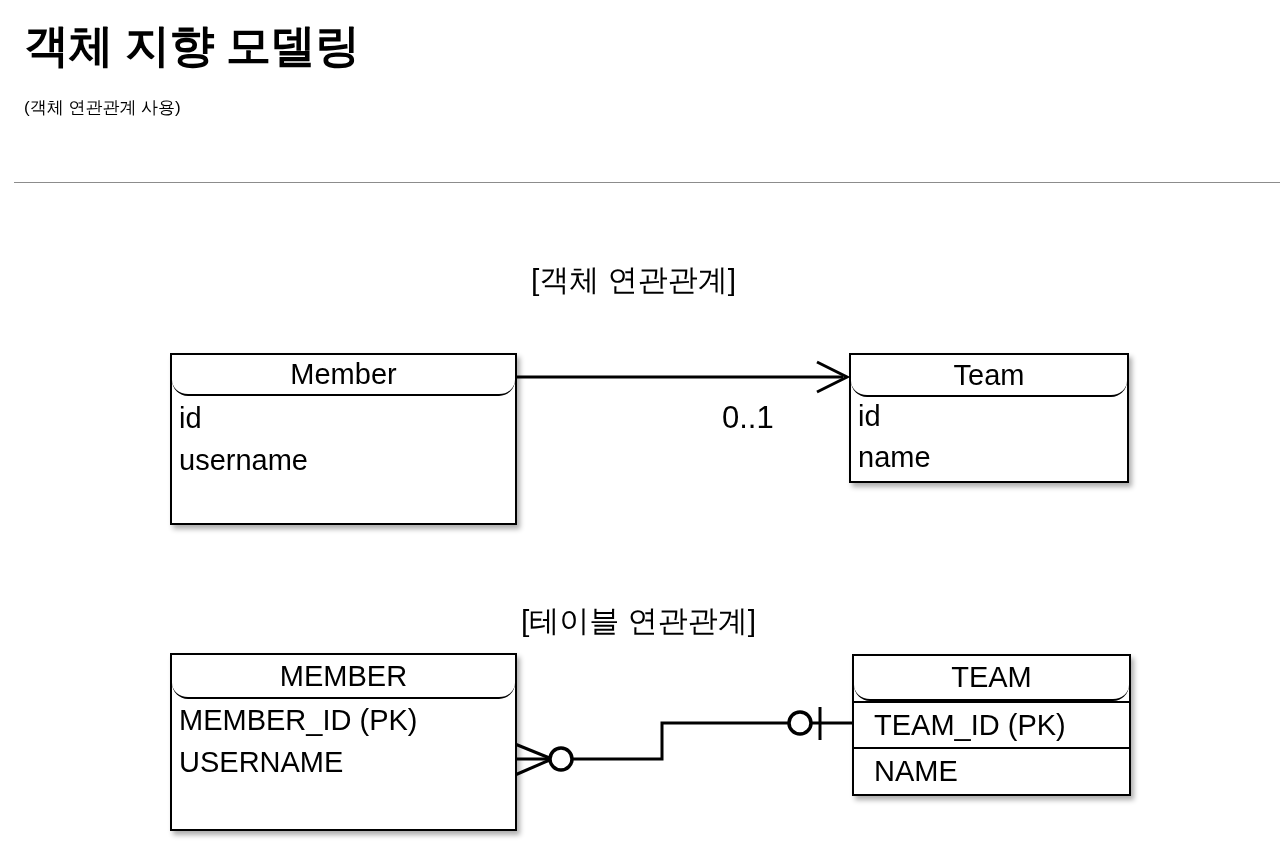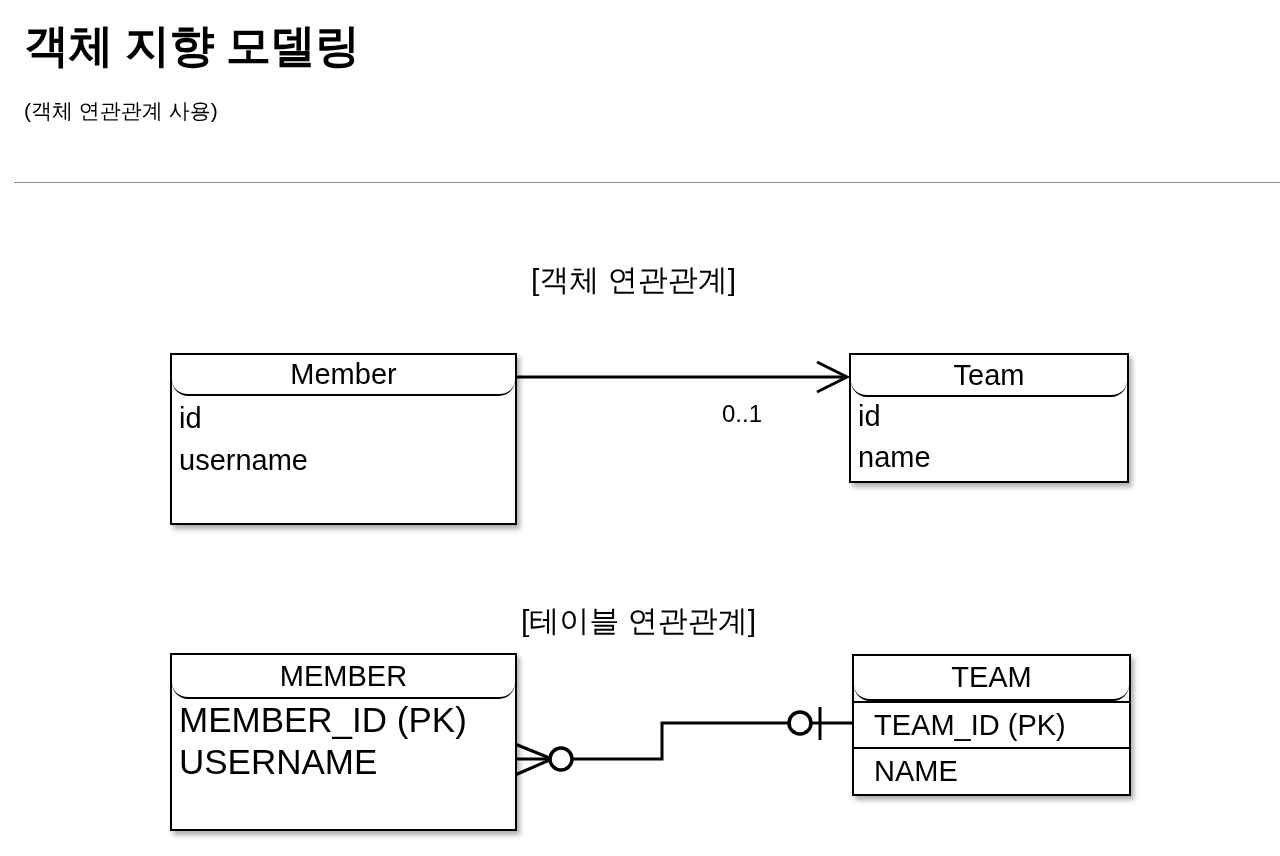--- a/index.html
+++ b/index.html
@@ -26,21 +26,21 @@
     font-size: 45px;
     font-weight: bold;
     letter-spacing: -0.5px;
     line-height: 1.15;
     white-space: nowrap;
   }
   #slide-subtitle {
     position: absolute;
     left: 24px;
     top: 98px;
-    font-size: 21px;
+    font-size: 17px;
     font-weight: normal;
     line-height: 1.2;
     white-space: nowrap;
     text-align: center;
   }
   #header-rule {
     position: absolute;
     left: 14px;
     top: 182px;
     width: 1266px;
@@ -113,21 +113,21 @@
 
   
   #box-member-tbl {
     left: 170px; top: 653px;
     width: 347px; height: 178px;
   }
   #box-member-tbl .entity-header {
     height: 44px; line-height: 42px; font-size: 29px;
   }
   #box-member-tbl .entity-row {
-    height: 44px; line-height: 42px; font-size: 35px;
+    height: 44px; line-height: 42px; font-size: 29px;
   }
   #box-member-tbl .row-fk { height: 45px; line-height: 44px; }
   #box-member-tbl .row-username { height: 42px; line-height: 38px; }
 
   
   #box-team-tbl {
     left: 852px; top: 654px;
     width: 279px; height: 142px;
   }
   #box-team-tbl .entity-header {
@@ -149,21 +149,21 @@
     stroke: #000000;
     stroke-width: 3;
     fill: none;
   }
   .conn-fill-none { fill: #ffffff; stroke: #000000; stroke-width: 3.5; }
 
   
   #multiplicity-01 {
     position: absolute;
     left: 722px; top: 400px;
-    font-size: 24px;
+    font-size: 31px;
     white-space: nowrap;
     z-index: 4;
   }
 </style>
 </head>
 <body>
 
 <div id="slide-title">객체 지향 모델링</div>
 
 <div id="slide-subtitle">(객체 연관관계 사용)</div>

